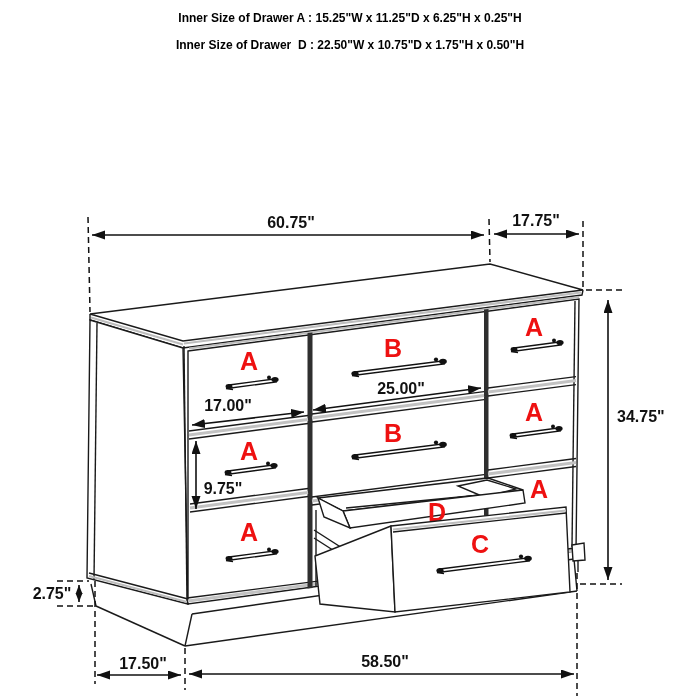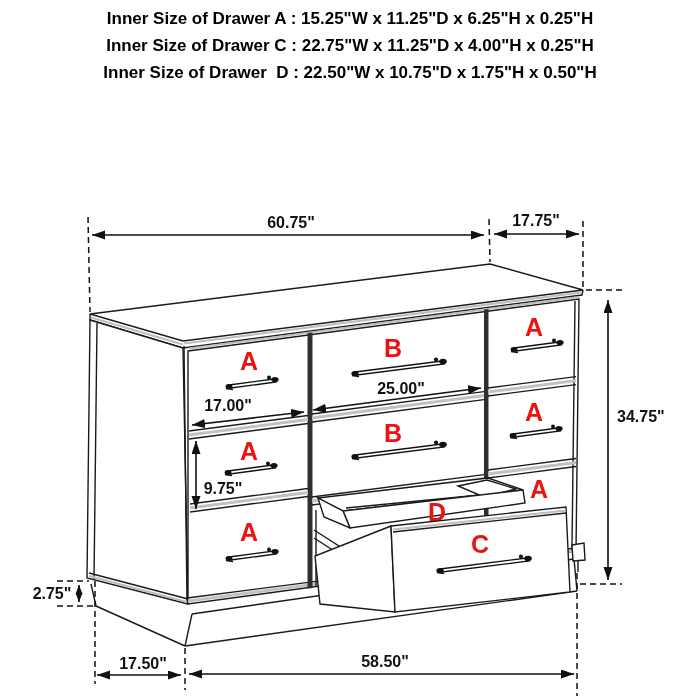--- a/index.html
+++ b/index.html
@@ -1,39 +1,38 @@
 <!DOCTYPE html>
 <html><head>
 <meta charset="utf-8">
 <style>
   html,body{margin:0;padding:0;background:#ffffff;}
   .stage{position:relative;width:700px;height:700px;background:#fff;overflow:hidden;
          font-family:"Liberation Sans",sans-serif;}
   .hdr{position:absolute;top:5px;left:0;width:700px;text-align:center;
-       font-weight:bold;font-size:17px;line-height:27px;color:#000;}
+       font-weight:bold;font-size:12px;line-height:27px;color:#000;}
   .hdr div{white-space:pre;}
   svg{position:absolute;left:0;top:0;}
   .ln{stroke:#1a1a1a;stroke-width:1.4;fill:none;}
   .lnw{stroke:#1a1a1a;stroke-width:1.4;fill:#ffffff;}
   .gray{stroke:#c2c2c2;stroke-width:3;fill:none;}
   .gray2{stroke:#bdbdbd;stroke-width:2;fill:none;}
   .dim{stroke:#111;stroke-width:1.6;fill:none;}
   .dsh{stroke:#111;stroke-width:1.5;fill:none;stroke-dasharray:6 4;}
   .dimtxt{font-family:"Liberation Sans",sans-serif;font-weight:bold;font-size:16px;fill:#111;}
   .lbl{font-family:"Liberation Sans",sans-serif;font-weight:bold;font-size:25px;fill:#ee1111;text-anchor:middle;}
   .mid{text-anchor:middle;}
 </style>
 </head>
 <body>
 
 <div class="stage">
 
   <div class="hdr">
     <div>Inner Size of Drawer A : 15.25"W x 11.25"D x 6.25"H x 0.25"H</div>
-    <div>Inner Size of Drawer C : 22.75"W x 11.25"D x 4.00"H x 0.25"H</div>
     <div>Inner Size of Drawer  D : 22.50"W x 10.75"D x 1.75"H x 0.50"H</div>
   </div>
 
   <svg width="700" height="700" viewBox="0 0 700 700">
     <defs>
       <marker id="mEnd" markerUnits="userSpaceOnUse" markerWidth="14" markerHeight="10" refX="13" refY="4.5" orient="auto">
         <path d="M0,0 L13,4.5 L0,9 Z" fill="#111"></path>
       </marker>
       <marker id="mStart" markerUnits="userSpaceOnUse" markerWidth="14" markerHeight="10" refX="13" refY="4.5" orient="auto-start-reverse">
         <path d="M0,0 L13,4.5 L0,9 Z" fill="#111"></path>

